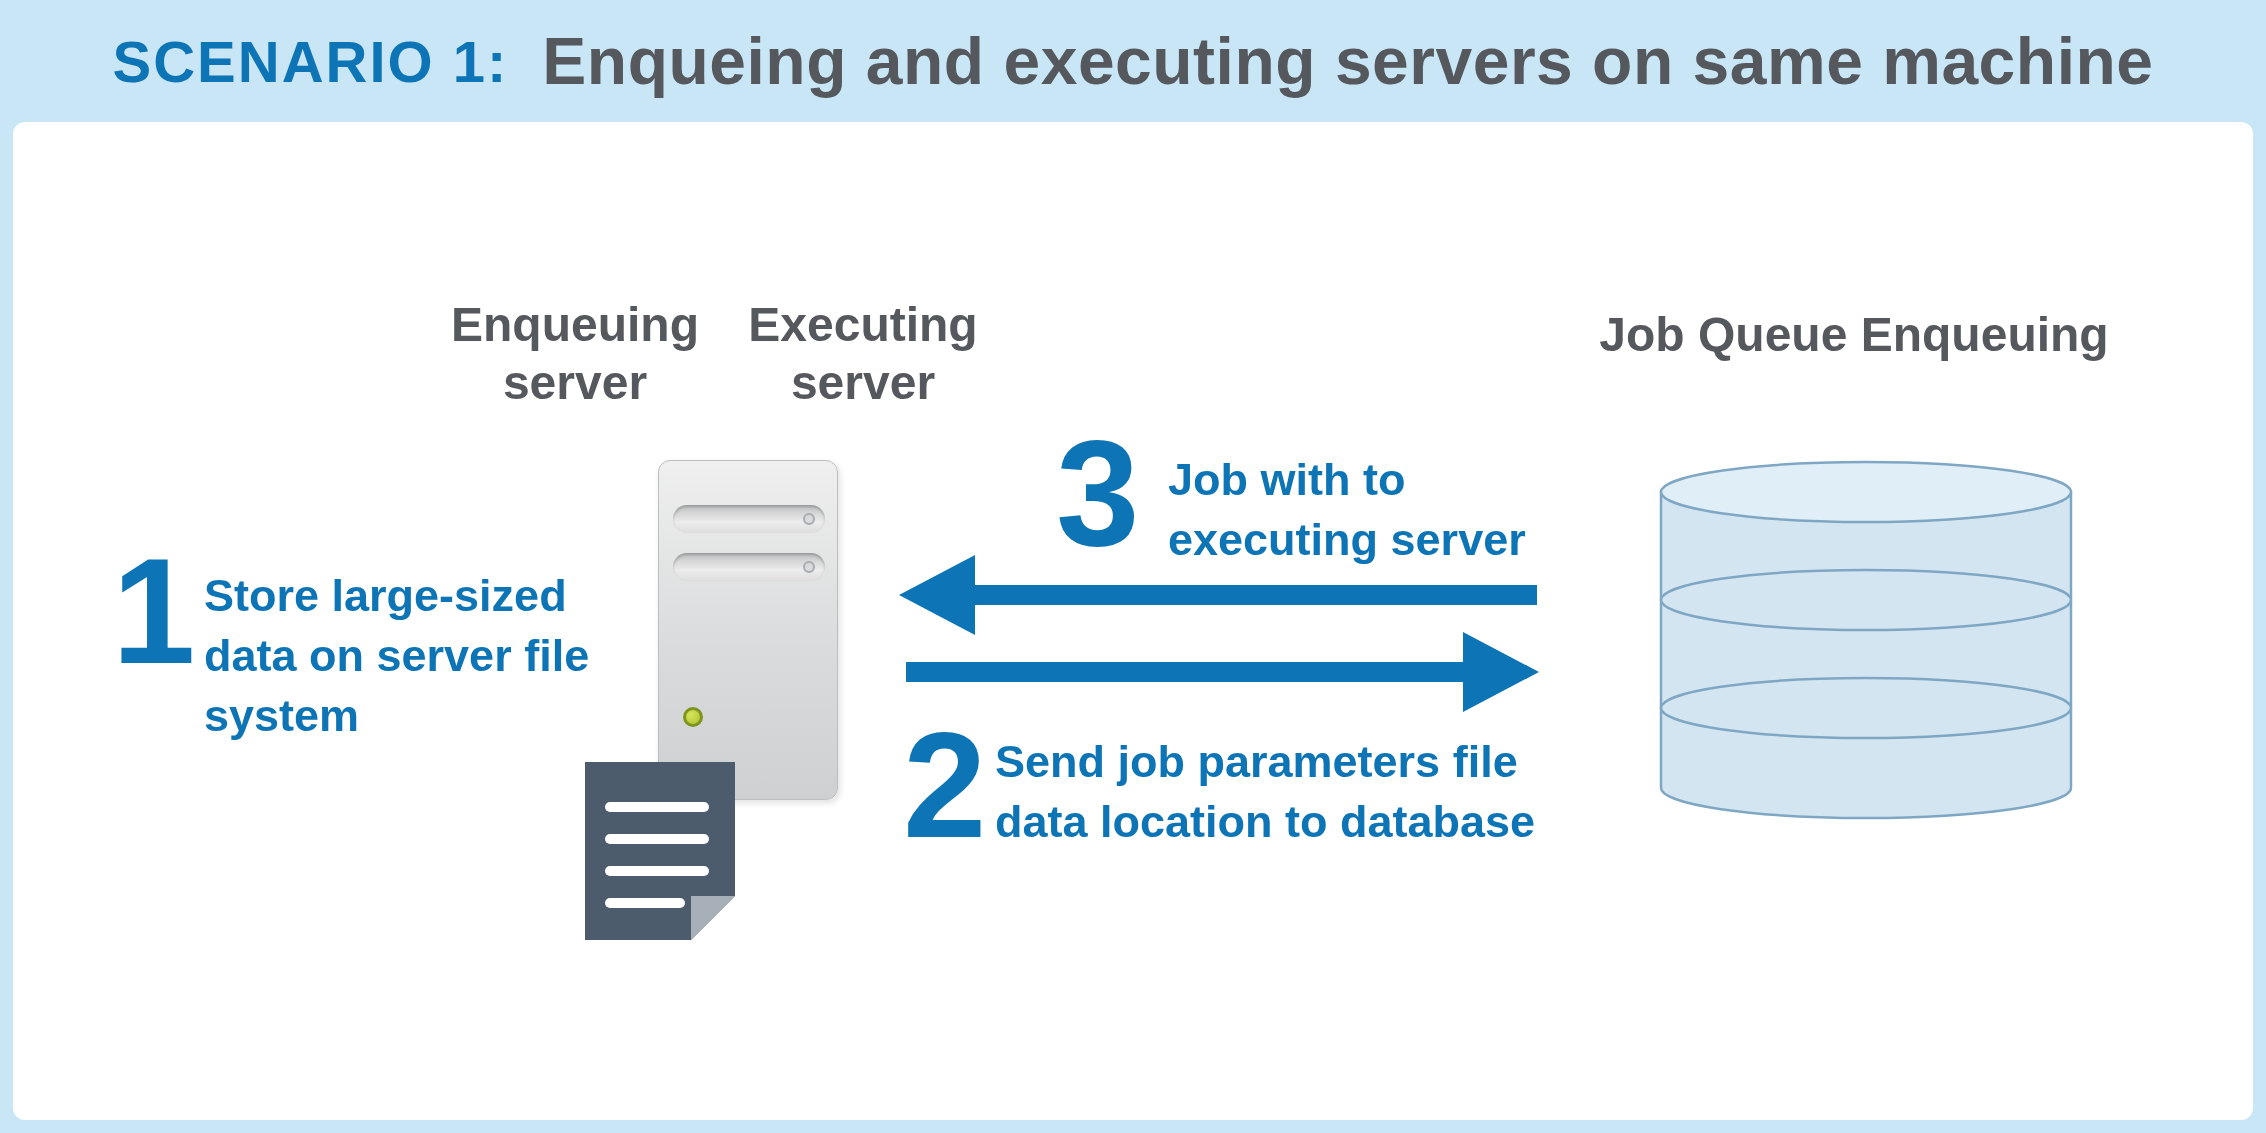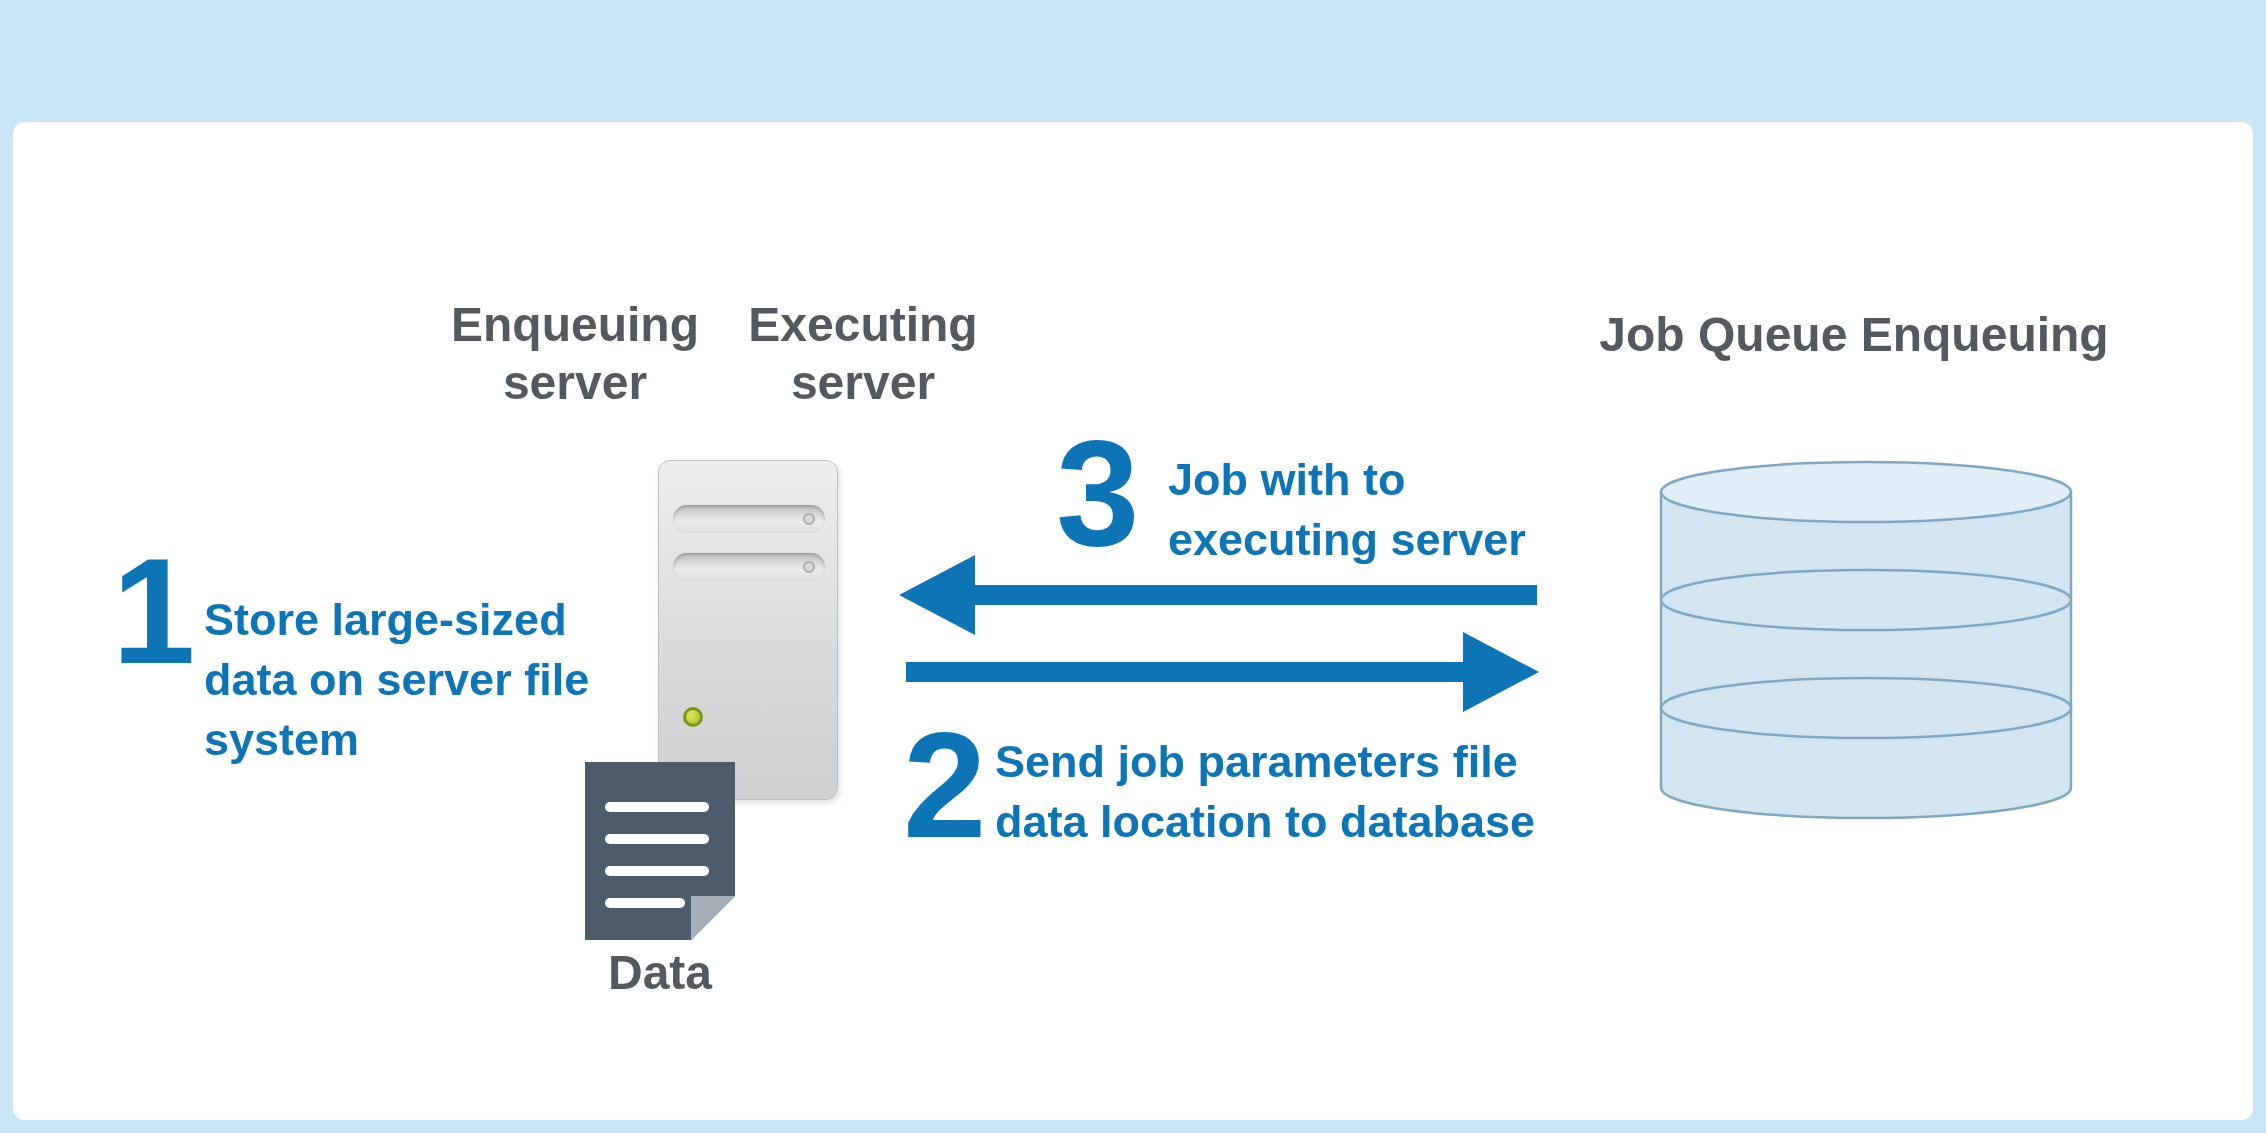--- a/index.html
+++ b/index.html
@@ -80,37 +80,41 @@
     position:absolute;color:var(--accent-blue,#0d74b6);
     font-size:150px;font-weight:700;line-height:1;
   }
   .n1{left:112px;top:536px;}
   .n2{left:903px;top:710px;}
   .n3{left:1056px;top:418px;}
   .step-text{
     position:absolute;color:var(--accent-blue,#0d74b6);
     font-size:45px;font-weight:700;line-height:60px;
   }
-  .t1{left:204px;top:566px;width:420px;margin-top:24px;}
+  .t1{left:204px;top:566px;width:420px;}
   .t2{left:995px;top:732px;width:560px;}
   .t3{left:1168px;top:450px;width:380px;}
   
   .arrows{position:absolute;left:0;top:0;pointer-events:none;}
   .arrow{fill:var(--accent-blue,#0d74b6);}
   
   .db{position:absolute;left:1655px;top:460px;}
   .db-body{fill:var(--db-fill,#d2e5f1);stroke:var(--db-stroke,#7fa7c4);stroke-width:2.5;}
   .db-ring{fill:var(--db-fill,#d2e5f1);stroke:var(--db-stroke,#7fa7c4);stroke-width:2.5;}
   .db-top{fill:var(--db-fill-top,#e0eef7);stroke:var(--db-stroke,#7fa7c4);stroke-width:2.5;}
 </style>
 </head>
 <body>
 
 <div class="stage">
 
+  <header class="banner">
+    <span class="scenario">SCENARIO 1:</span>
+    <span class="title">Enqueing and executing servers on same machine</span>
+  </header>
 
   <div class="panel"></div>
 
   <div class="label enq">Enqueuing server</div>
   <div class="label exe">Executing server</div>
   <div class="label dbl">Job Queue Enqueuing</div>
 
   <div class="server">
     <div class="bay bay1">
       <span class="bay-dot"></span>
@@ -121,21 +125,20 @@
     <div class="led"></div>
   </div>
 
   <div class="doc">
     <span class="doc-line l1"></span>
     <span class="doc-line l2"></span>
     <span class="doc-line l3"></span>
     <span class="doc-line l4"></span>
     <span class="fold"></span>
   </div>
-  <div class="label datal">Data</div>
 
   <div class="step-num n1">1</div>
   <div class="step-text t1">Store large-sized data on server file system</div>
 
   <div class="step-num n2">2</div>
   <div class="step-text t2">Send job parameters file data location to database</div>
 
   <div class="step-num n3">3</div>
   <div class="step-text t3">Job with to executing server</div>
 

